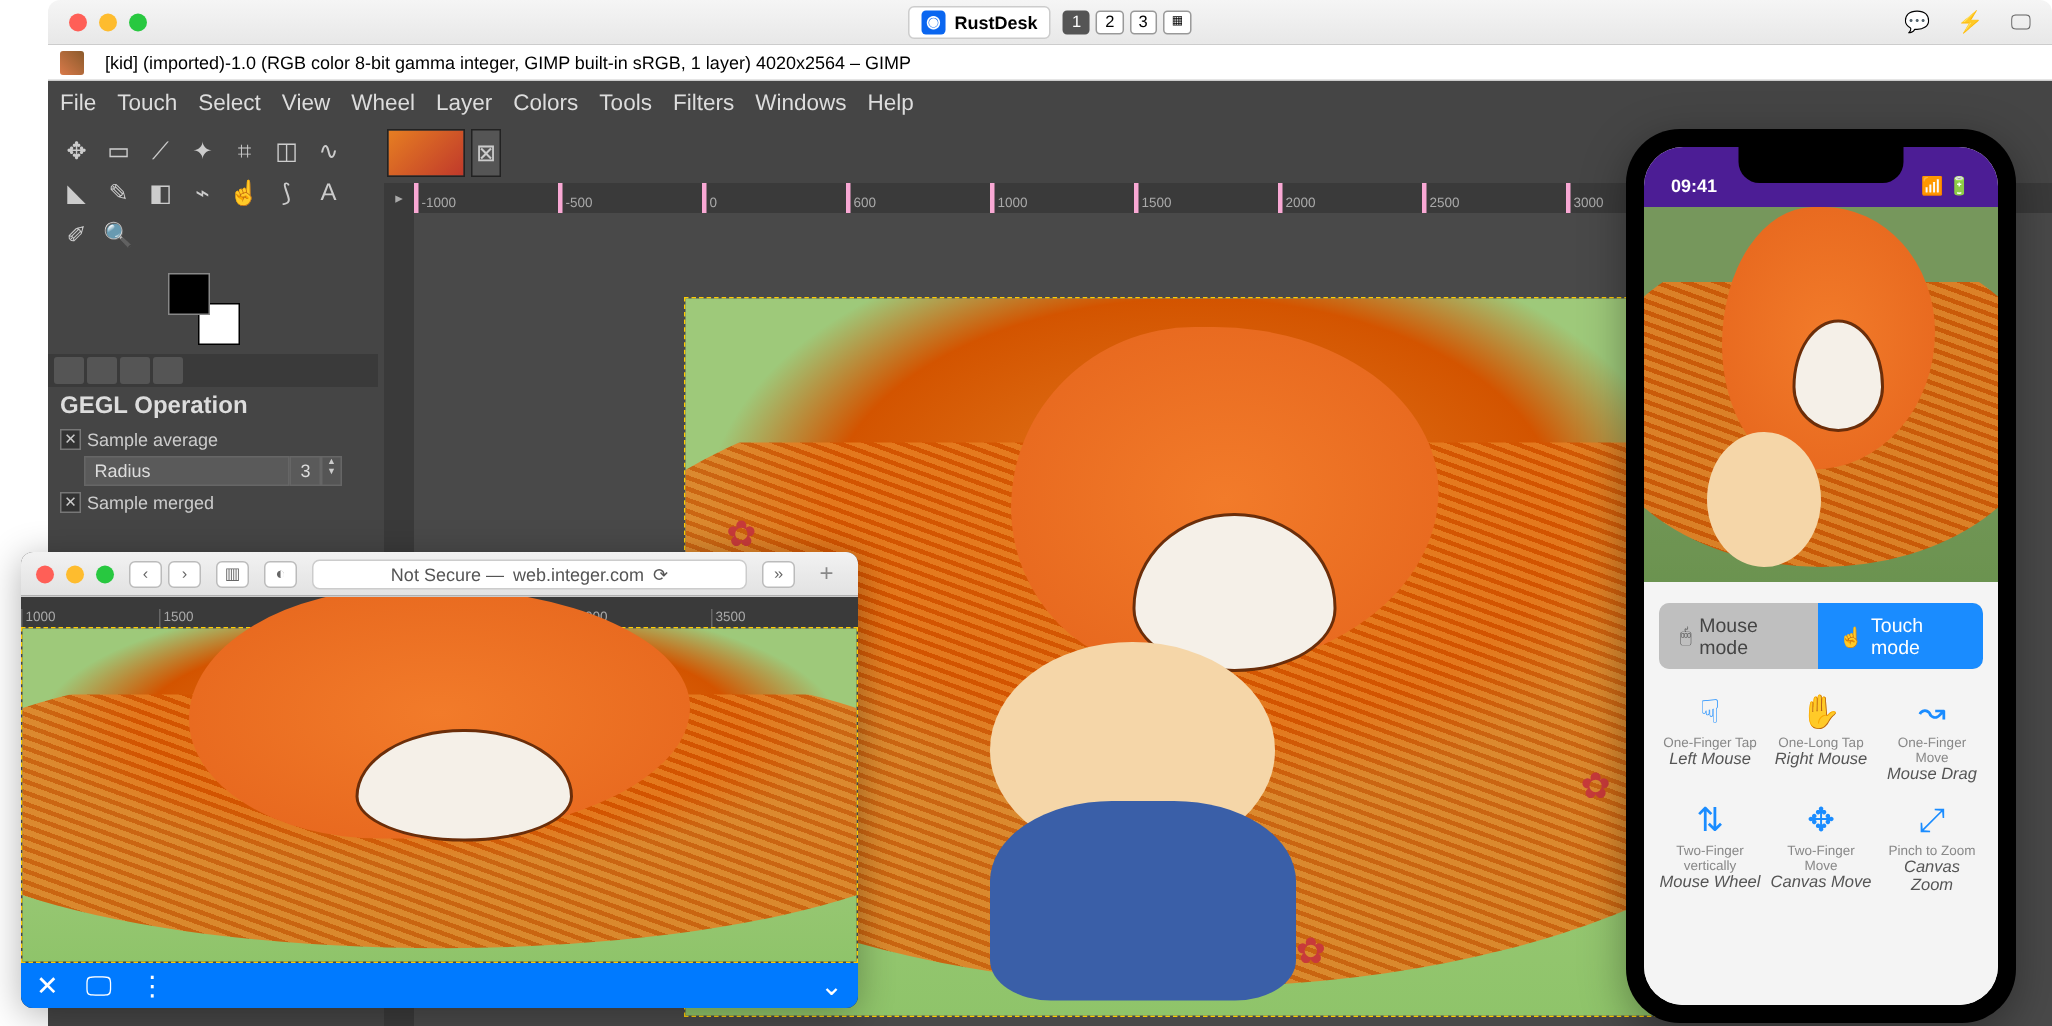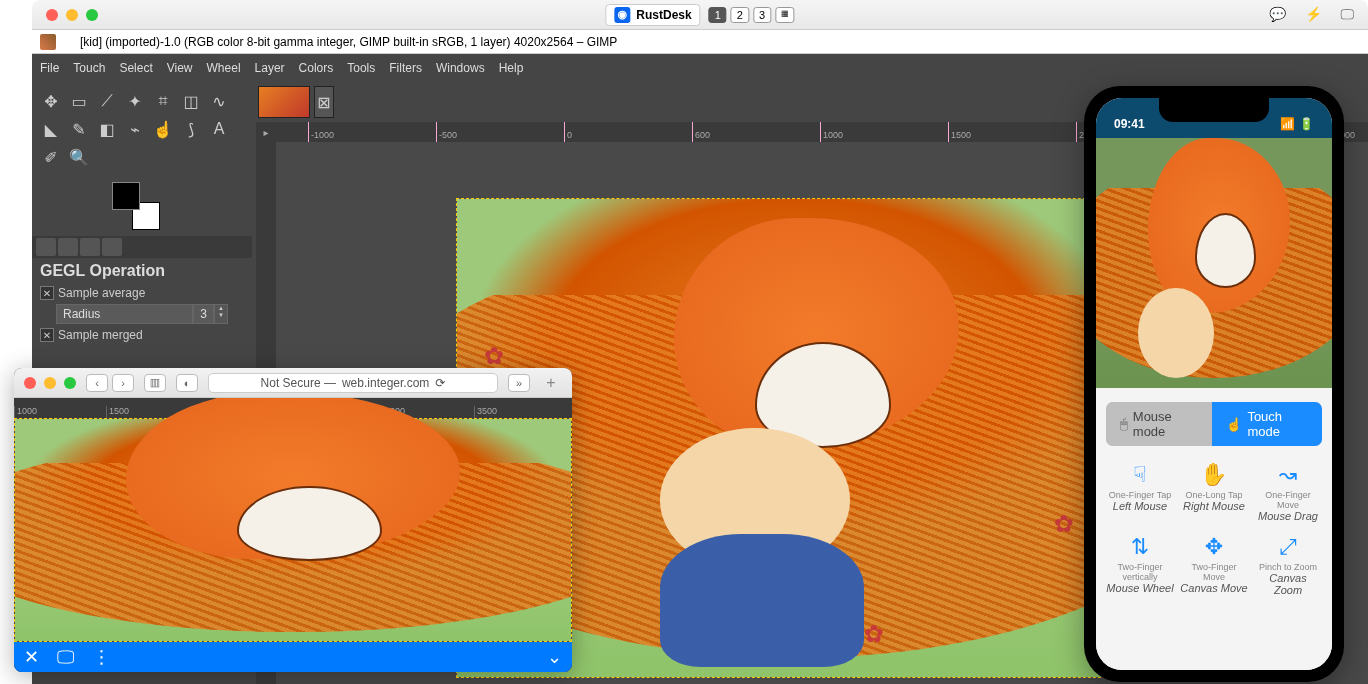--- a/index.html
+++ b/index.html
@@ -13,23 +13,23 @@
 .macos-center { position: absolute; left: 50%; transform: translateX(-50%); display: flex; align-items: center; gap: 8px; }
 .app-badge { display: flex; align-items: center; gap: 6px; background: #fff; border: 1px solid #ccc; border-radius: 4px; padding: 2px 8px; font-size: 12px; font-weight: 600; }
 .app-badge .logo-box { width: 16px; height: 16px; background: #0a66f0; border-radius: 3px; display: flex; align-items: center; justify-content: center; color: #fff; font-size: 11px; font-weight: bold; }
 .desk-nums { display: flex; gap: 4px; }
 .desk-num { border: 1px solid #999; border-radius: 3px; padding: 1px 5px; font-size: 11px; background: #fff; }
 .desk-num.active { background: #555; color: #fff; border-color: #555; }
 .macos-right-icons { margin-left: auto; padding-right: 14px; display: flex; gap: 18px; color: #666; font-size: 14px; }
 
 
 .gimp-win { position: absolute; top: 30px; left: 32px; right: 0; bottom: 0; background: #444; display: flex; flex-direction: column; border-radius: 0 0 8px 8px; }
-.gimp-title { background: #fff; height: 24px; display: flex; align-items: center; padding: 0 8px; font-size: 12px; gap: 24px; border-bottom: 1px solid #ccc; }
+.gimp-title { background: #fff; height: 24px; display: flex; align-items: center; padding: 0 8px; font-size: 12px; gap: 14px; border-bottom: 1px solid #ccc; }
 .gimp-title .icon { width: 16px; height: 16px; background: linear-gradient(45deg,#d97a4a,#8b5a2b); border-radius: 2px; }
-.gimp-menu { background: #454545; height: 28px; display: flex; align-items: center; padding: 0 8px; gap: 14px; color: #ddd; font-size: 12px; }
+.gimp-menu { background: #454545; height: 28px; display: flex; align-items: center; padding: 0 8px; gap: 14px; color: #ddd; font-size: 15px; }
 .gimp-menu span { cursor: default; }
 .gimp-body { flex: 1; display: flex; position: relative; }
 .gimp-left { width: 220px; background: #454545; display: flex; flex-direction: column; }
 .toolbox { padding: 6px; display: grid; grid-template-columns: repeat(7, 26px); gap: 2px; }
 .tool { width: 26px; height: 26px; display: flex; align-items: center; justify-content: center; color: #ccc; font-size: 16px; }
 .fg-bg { position: relative; width: 48px; height: 48px; margin: 6px 0 6px 80px; }
 .fg-bg .bg { position: absolute; right: 0; bottom: 0; width: 28px; height: 28px; background: #fff; border: 1px solid #000; }
 .fg-bg .fg { position: absolute; left: 0; top: 0; width: 28px; height: 28px; background: #000; border: 1px solid #888; }
 .panel-tabs { display: flex; gap: 2px; padding: 2px 4px; background: #3a3a3a; }
 .panel-tab { width: 20px; height: 18px; background: #555; border-radius: 2px; }
@@ -40,21 +40,21 @@
 .radius-row .lbl { background: #5a5a5a; color: #ddd; padding: 2px 6px; font-size: 12px; flex: 1; border: 1px solid #666; }
 .radius-row .val { background: #5a5a5a; color: #ddd; padding: 2px 6px; font-size: 12px; border: 1px solid #666; }
 .radius-row .arrows { width: 14px; background: #555; border: 1px solid #666; display:flex; flex-direction:column; }
 .radius-row .arrows span{font-size:6px;color:#ccc;text-align:center;line-height:7px;}
 
 .gimp-canvas-area { flex: 1; position: relative; background: #454545; }
 .img-tabs { display: flex; gap: 4px; padding: 4px 6px; }
 .img-tab { width: 52px; height: 32px; background: linear-gradient(135deg,#e67e22,#c0392b); border: 1px solid #222; position: relative; }
 .img-tab.close { width: 20px; background: #555; display: flex; align-items: center; justify-content: center; color: #ccc; }
 .ruler-h { position: absolute; left: 24px; right: 0; top: 40px; height: 20px; background: #3a3a3a; color: #aaa; font-size: 9px; display: flex; overflow: hidden; }
-.ruler-h span { flex: none; width: 96px; padding-left: 2px; border-left: 1px solid #f9a8d4; padding-top:8px;margin-left:32px; }
+.ruler-h span { flex: none; width: 96px; padding-left: 2px; border-left: 3px solid #f9a8d4; padding-top:8px; }
 .ruler-v { position: absolute; left: 4px; top: 60px; bottom: 0; width: 20px; background: #3a3a3a; }
 .ruler-corner { position:absolute; left:4px; top:40px; width:20px; height:20px; background:#3a3a3a; color:#aaa; font-size:10px; display:flex; align-items:center; justify-content:center;}
 .canvas-viewport { position: absolute; left: 24px; right: 0; top: 60px; bottom: 0; background: #494949; overflow: hidden; }
 .artwork { position: absolute; left: 180px; top: 56px; width: 680px; height: 480px; border: 1px dashed #ffcc00; }
 
 
 .art-bg { position:absolute; inset:0; background: linear-gradient(180deg,#9ec97a 60%, #8fc46a); }
 .art-hair { position:absolute; inset:0; background: radial-gradient(ellipse 60% 50% at 50% 30%, #e67e22, #d35400 60%, transparent 80%); }
 .art-hair2 { position:absolute; left:0; right:0; top:20%; bottom:0; background: repeating-linear-gradient(20deg, #d35400, #d35400 3px, #e67e22 3px, #e67e22 7px); opacity:0.85; clip-path: ellipse(65% 55% at 50% 40%); }
 .art-fox { position:absolute; left:32%; top:4%; width:42%; height:48%; background: radial-gradient(ellipse at 50% 50%, #f27b2a, #e5641c); border-radius: 45% 55% 60% 40% / 55% 50% 55% 50%; }
@@ -76,21 +76,21 @@
 .safari-ruler { height: 20px; background: #3a3a3a; color: #aaa; font-size: 9px; display: flex; padding-top:8px; }
 .safari-ruler span { width: 92px; flex: none; padding-left: 2px; border-left: 1px solid #666; }
 .safari-artwork { position:absolute; top:20px; left:0; right:0; bottom:30px; border:1px dashed #ffcc00; }
 .safari-bottom { position: absolute; bottom: 0; left: 0; right: 0; height: 30px; background: #007aff; display: flex; align-items: center; padding: 0 10px; gap: 18px; color: #fff; font-size: 18px; }
 .safari-bottom .spacer { flex: 1; }
 
 
 .phone { position: absolute; right: 24px; top: 86px; width: 260px; height: 596px; background: #000; border-radius: 36px; padding: 12px; box-shadow: 0 8px 30px rgba(0,0,0,0.35); }
 .phone-screen { width: 100%; height: 100%; background: #fff; border-radius: 26px; overflow: hidden; display: flex; flex-direction: column; position:relative; }
 .notch { position:absolute; top:0; left:50%; transform:translateX(-50%); width:110px; height:24px; background:#000; border-radius: 0 0 14px 14px; z-index:5;}
-.phone-status { height: 40px; background:#0c4a6e; color: #fff; font-size: 12px; display: flex; align-items: center; justify-content: space-between; padding: 12px 18px 0; font-weight:600;}
+.phone-status { height: 40px; background:#4c1d95; color: #fff; font-size: 12px; display: flex; align-items: center; justify-content: space-between; padding: 12px 18px 0; font-weight:600;}
 .phone-remote { height: 250px; position: relative; overflow:hidden; }
 .phone-bottom { flex: 1; background: #f4f4f4; padding: 14px 10px; display: flex; flex-direction: column; gap: 14px; }
 .mode-toggle { display: flex; background: #d0d0d0; border-radius: 7px; overflow: hidden; align-self: center; }
 .mode-btn { padding: 7px 14px; font-size: 13px; display: flex; align-items: center; gap: 5px; }
 .mode-btn.active { background: #1a8cff; color: #fff; }
 .mode-btn:not(.active) { background: #bfbfbf; color:#444; }
 .gesture-grid { display: grid; grid-template-columns: repeat(3,1fr); gap: 10px 6px; }
 .gesture { text-align: center; }
 .gesture .icn { height: 30px; color: #1a8cff; font-size: 22px; display:flex; align-items:center; justify-content:center;}
 .gesture .sub { font-size: 9px; color: #888; }

